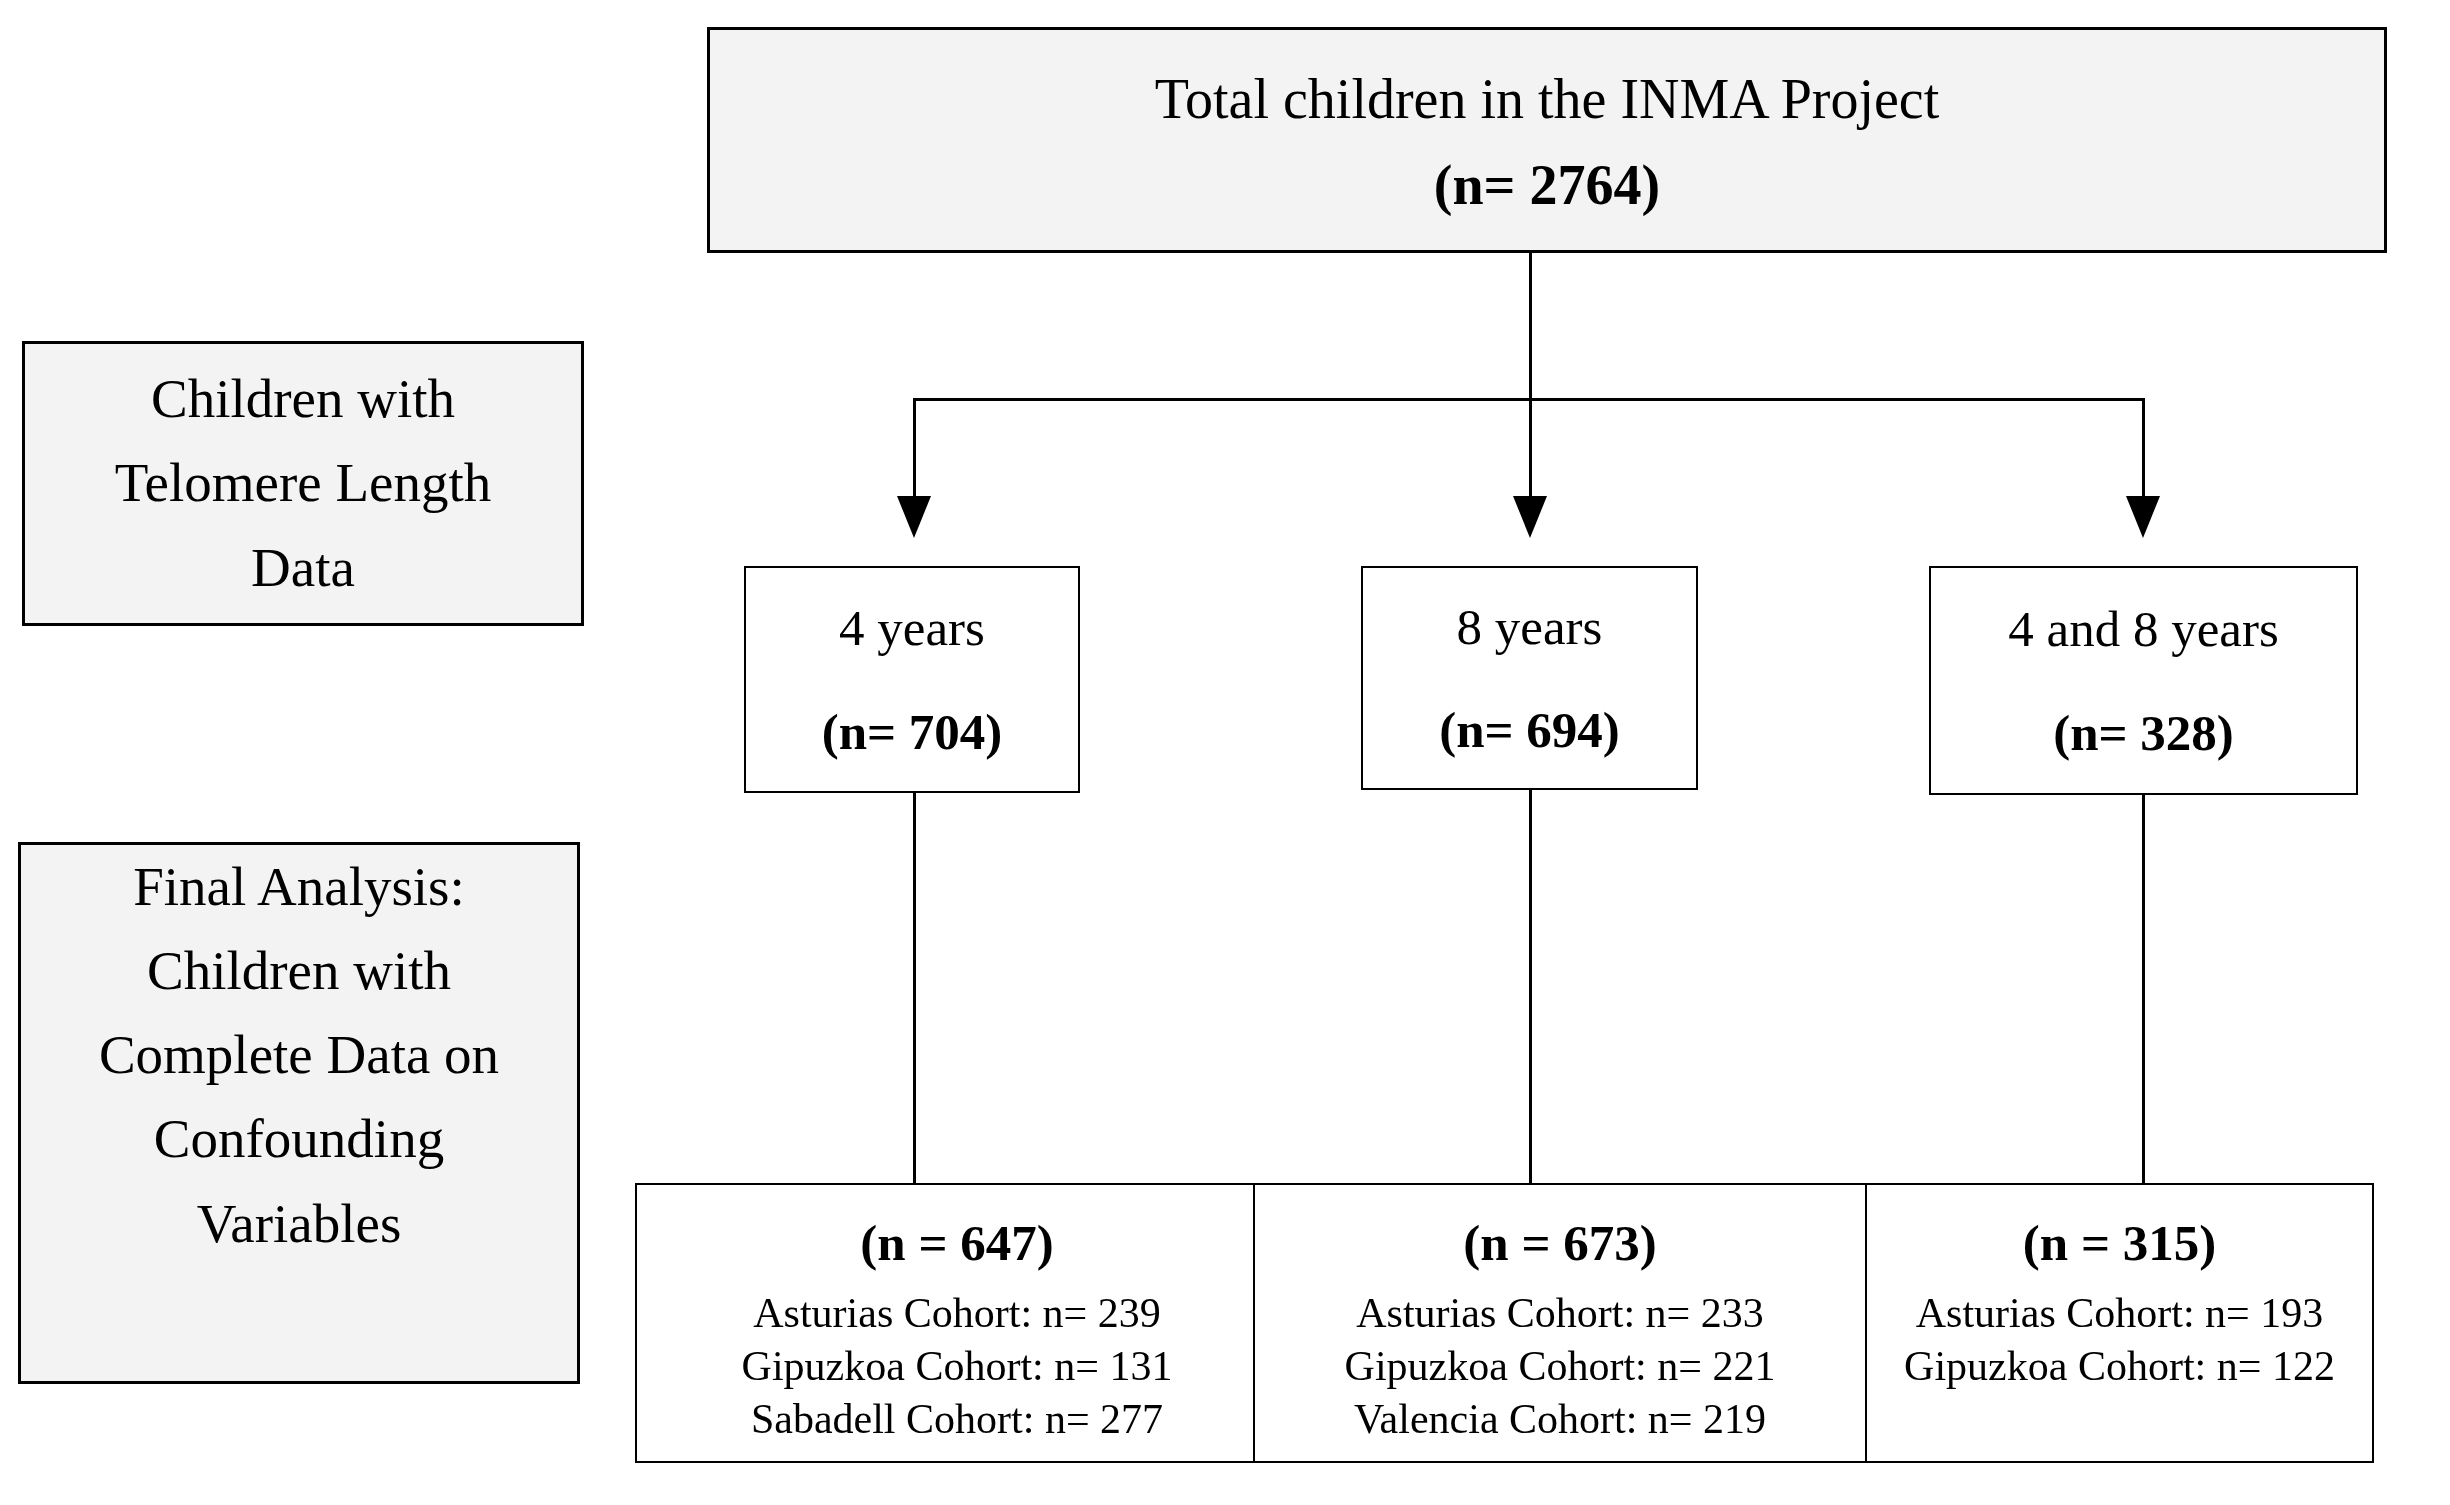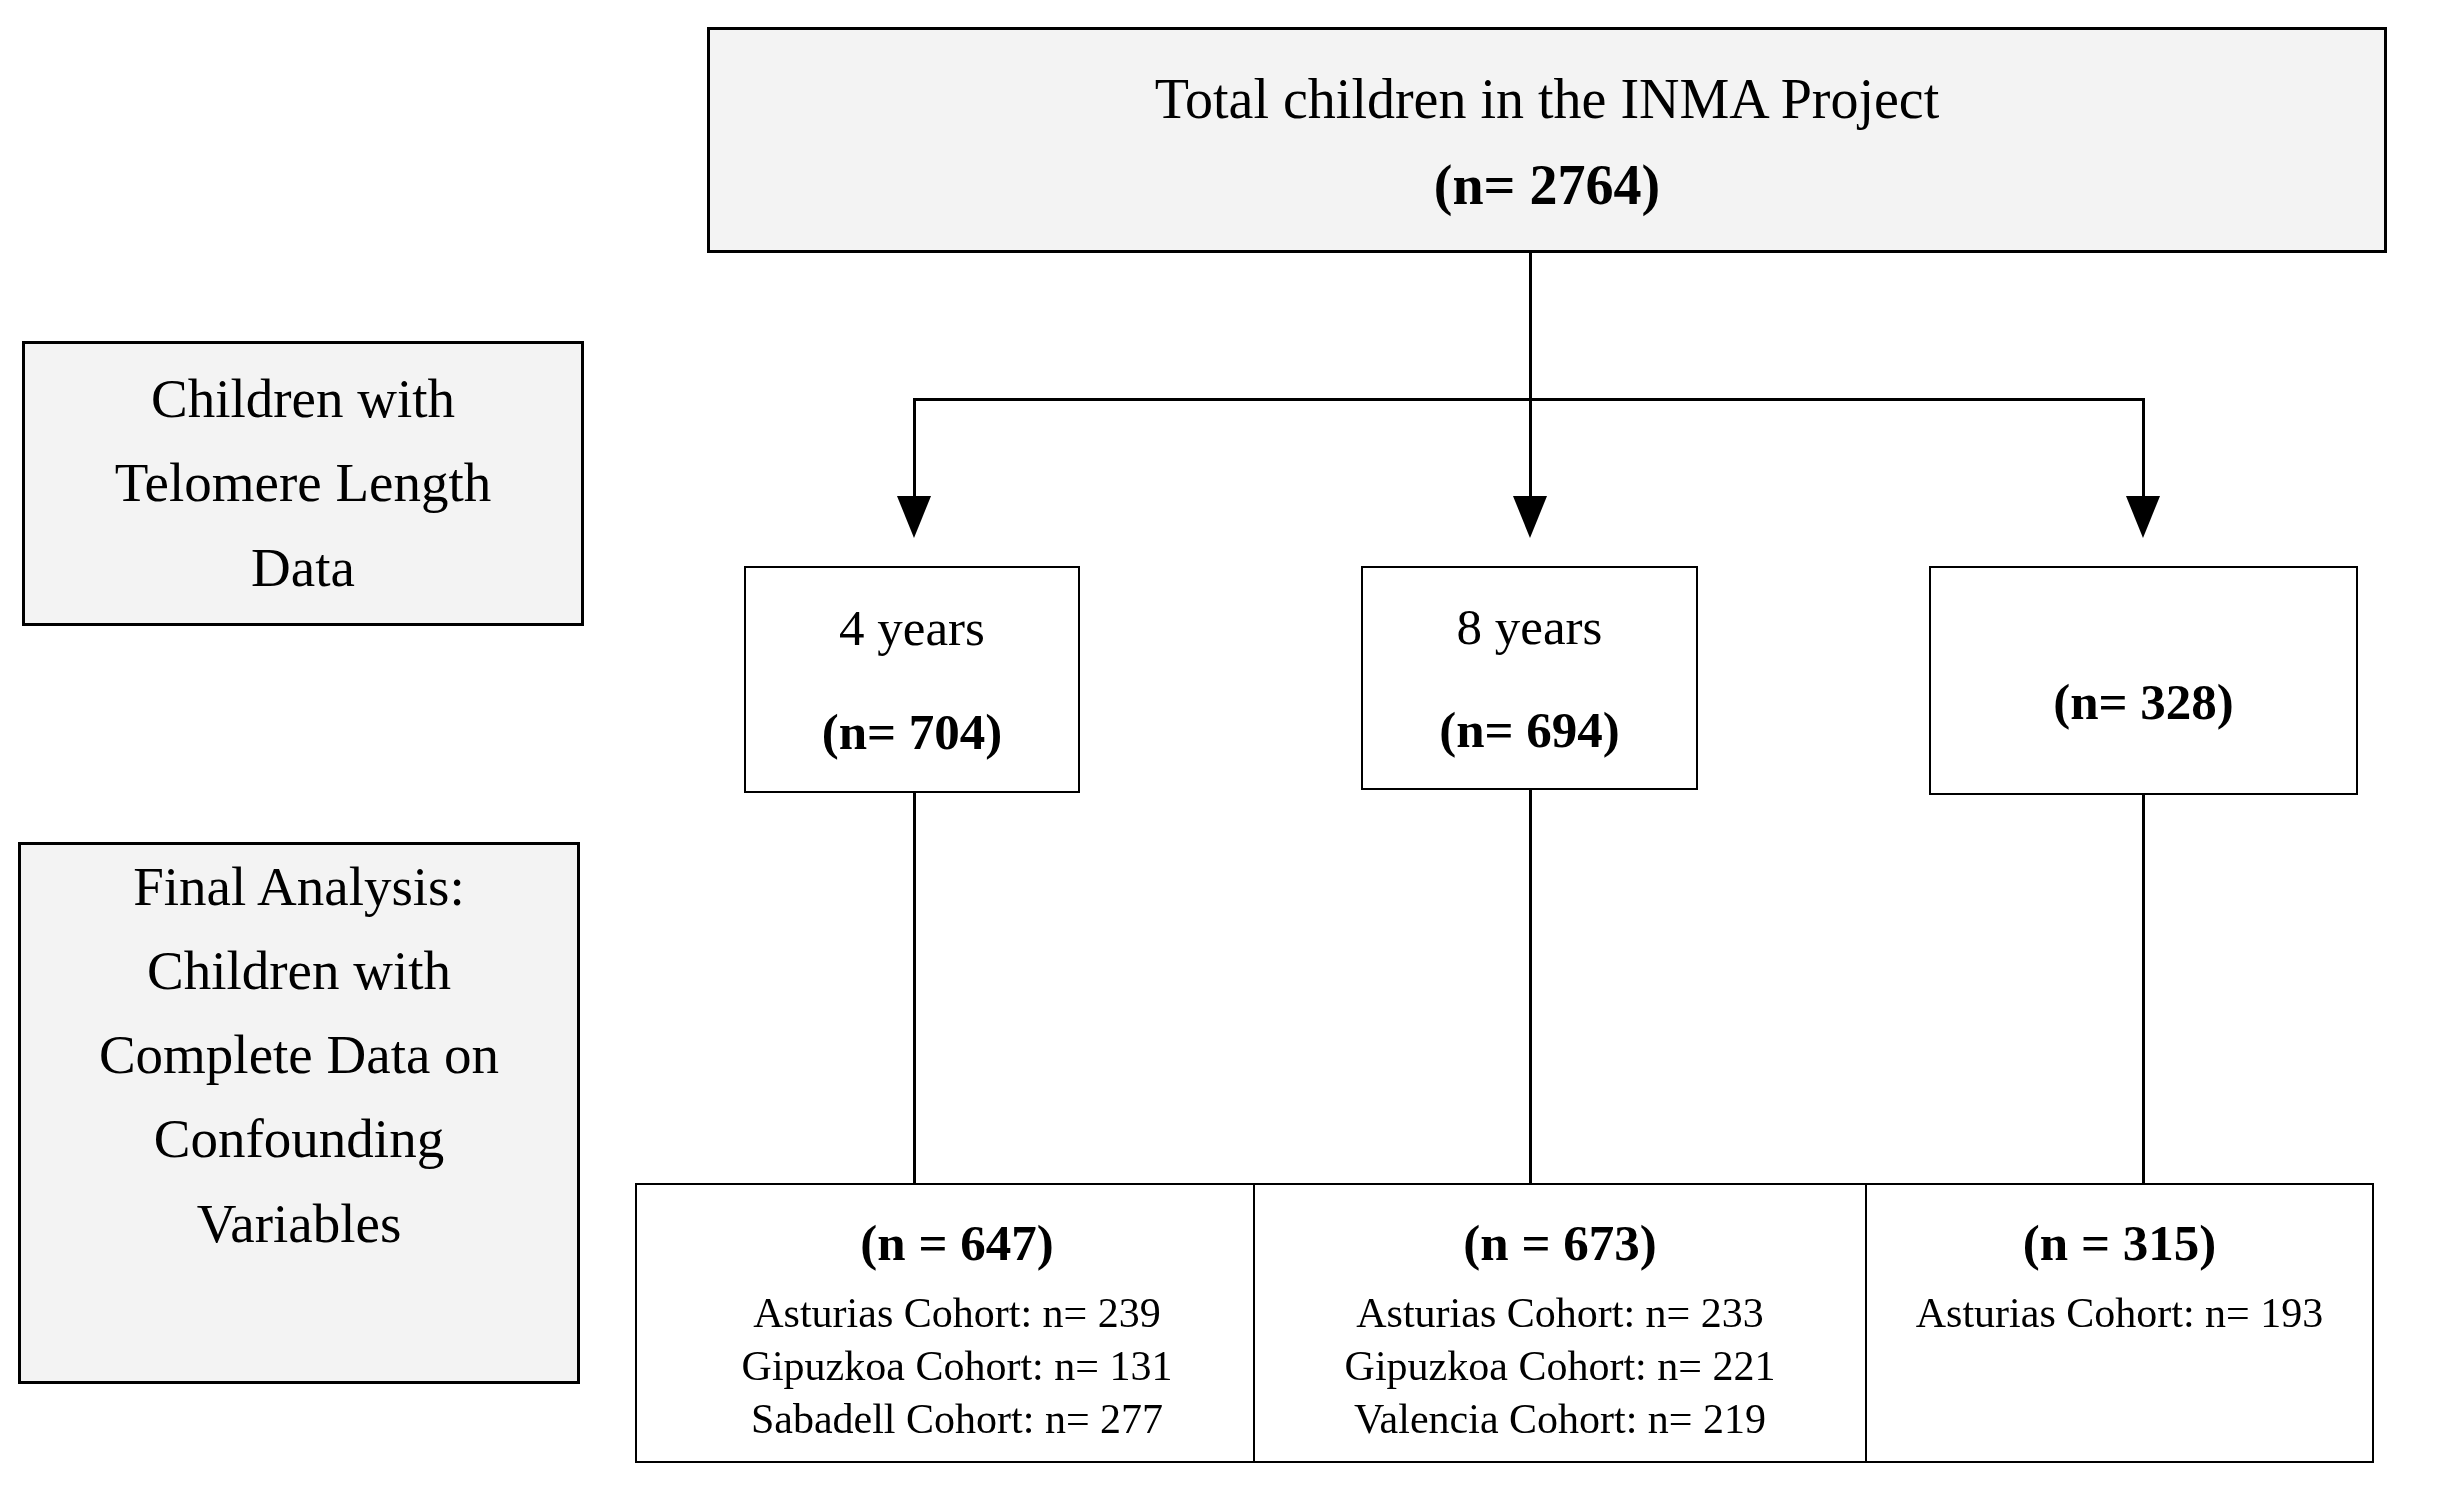--- a/index.html
+++ b/index.html
@@ -84,20 +84,21 @@
 
   <div class="box center-v" style="left:744px; top:566px; width:336px; height:227px;text-align:center;">
     <div class="age-label">4 years</div>
     <div class="age-n">(n= 704)</div>
   </div>
   <div class="box center-v" style="left:1361px; top:566px; width:337px; height:224px;">
     <div class="age-label">8 years</div>
     <div class="age-n">(n= 694)</div>
   </div>
   <div class="box center-v" style="left:1929px; top:566px; width:429px; height:229px;">
+    <div class="age-label">4 and 8 years</div>
     <div class="age-n">(n= 328)</div>
   </div>
 
   <div class="line" style="left:913px; top:793px; width:2.7px; height:390px;"></div>
   <div class="line" style="left:1529px; top:790px; width:2.7px; height:393px;"></div>
   <div class="line" style="left:2142px; top:795px; width:2.7px; height:388px;"></div>
 
   <div class="box top-v" style="left:635px; top:1183px; width:644px; height:280px; padding-top:29px;">
     <div class="final-n">(n = 647)</div>
     <div class="cohort first">Asturias Cohort: n= 239</div>
@@ -106,16 +107,17 @@
   </div>
   <div class="box top-v" style="left:1253px; top:1183px; width:614px; height:280px; padding-top:29px;">
     <div class="final-n">(n = 673)</div>
     <div class="cohort first">Asturias Cohort: n= 233</div>
     <div class="cohort">Gipuzkoa Cohort: n= 221</div>
     <div class="cohort">Valencia Cohort: n= 219</div>
   </div>
   <div class="box top-v" style="left:1865px; top:1183px; width:509px; height:280px; padding-top:29px;">
     <div class="final-n">(n = 315)</div>
     <div class="cohort first">Asturias Cohort: n= 193</div>
+    <div class="cohort">Gipuzkoa Cohort: n= 122</div>
   </div>
 
 </div>
 
 
 </body></html>

